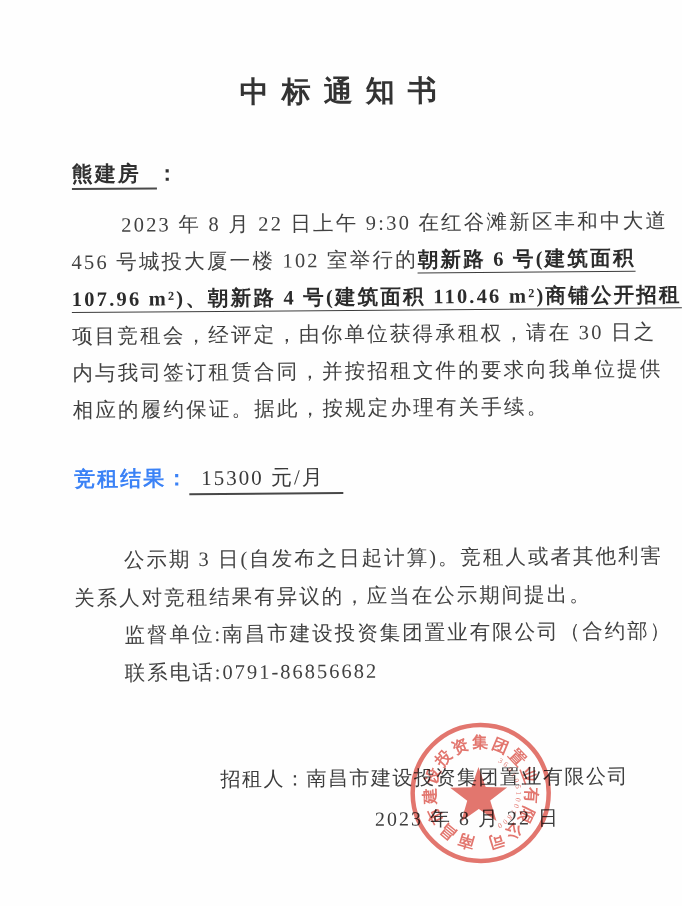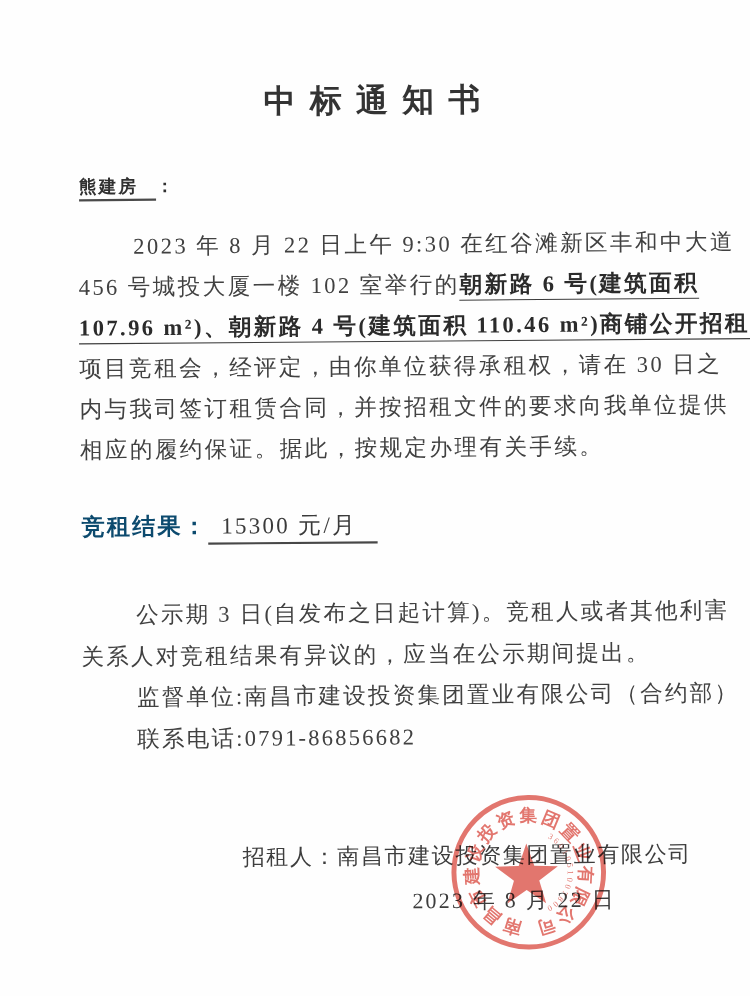--- a/index.html
+++ b/index.html
@@ -19,21 +19,21 @@
     transform-origin:50% 50%;
   }
   .doc-title {
     position:absolute; top:72px; left:0; width:100%;
     text-align:center;
     font-size:29px; font-weight:bold; color:#333333;
     letter-spacing:13px; text-indent:13px;
   }
   .salutation {
     position:absolute; top:158px; left:74px;
-    font-size:16px; font-weight:bold; color:#303030;
+    font-size:21px; font-weight:bold; color:#303030;
     letter-spacing:2px;
   }
   .salutation .name {
     border-bottom:2px solid #4a4a4a;
     padding:0 16px 2px 0;
   }
   .body-block {
     position:absolute; top:205px; left:73px; width:545px;
     font-size:20.5px; line-height:37px; letter-spacing:2.2px;
     color:#414141;
@@ -42,21 +42,21 @@
   .indent { text-indent:50px; }
   .bu {
     font-weight:bold; color:#2b2b2b;
     border-bottom:1.8px solid #3c3c3c;
     padding-bottom:2px;
   }
   .result-line {
     position:absolute; top:463px; left:74px;
     font-size:21px; letter-spacing:2px;
   }
-  .result-line .label { font-weight:bold; color:#0c4a6e; }
+  .result-line .label { font-weight:bold; color:#3b82f6; }
   .result-line .value {
     color:#3a3a3a;
     border-bottom:2px solid #474747;
     padding:0 18px 3px 12px;
   }
   .notice-block {
     position:absolute; top:540px; left:73px; width:548px;
     font-size:20.5px; line-height:37.5px; letter-spacing:2px;
     color:#414141;
   }

